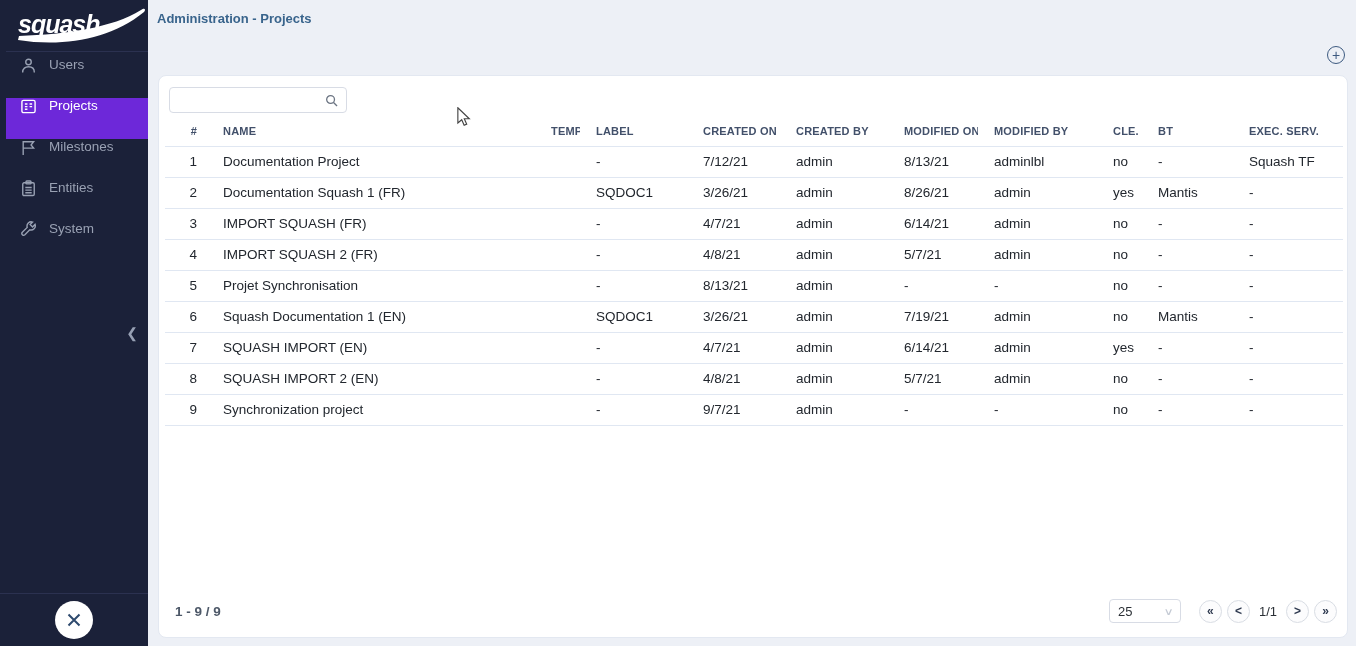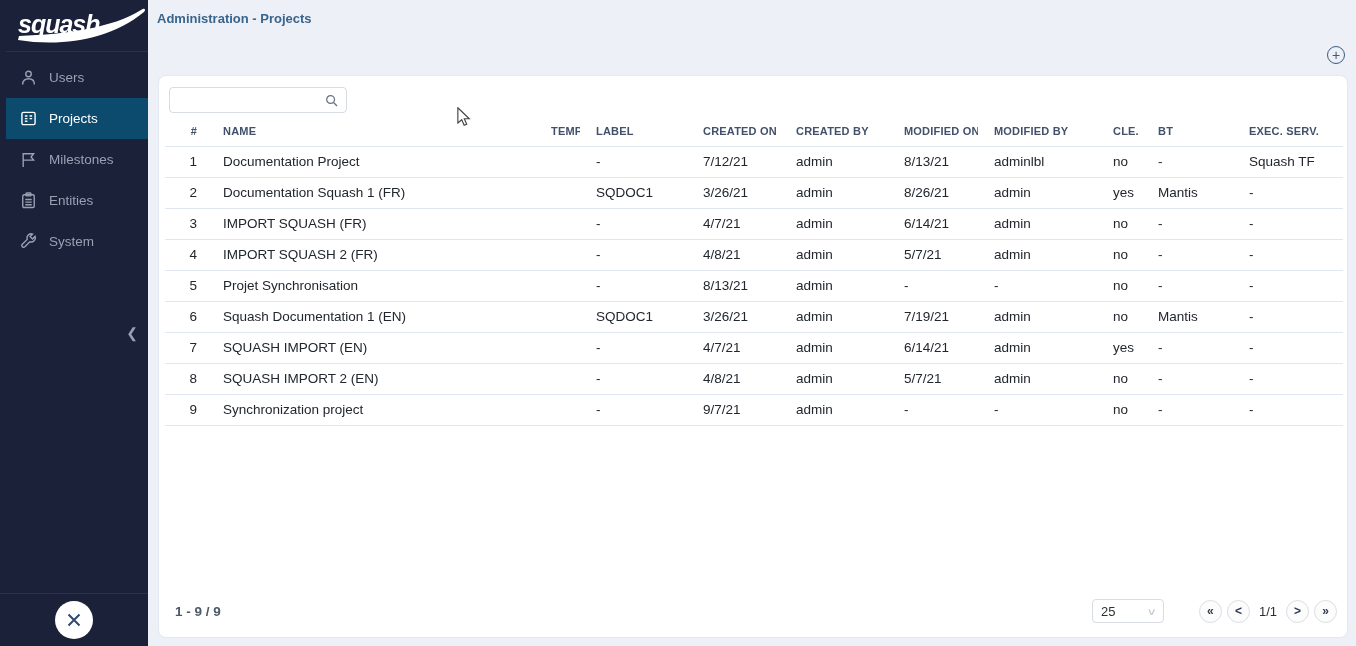--- a/index.html
+++ b/index.html
@@ -7,23 +7,23 @@
   body {
     width:1356px; height:646px; position:relative; overflow:hidden;
     font-family:"Liberation Sans", sans-serif;
     background:#edf0f6;
   }
 
   
   .sidebar { position:absolute; left:0; top:0; width:148px; height:646px; background:#1b2139;padding-left:6px; }
   .logo-area { height:52px; display:flex; align-items:center; padding-left:6px; border-bottom:1px solid #2b3150; }
   .nav { padding-top:5px; }
-  .nav-item { height:41px; display:flex; align-items:center; gap:12px; padding-left:14px;
+  .nav-item { height:41px; display:flex; align-items:flex-start; gap:12px; padding-left:14px;
               color:#99a1b3; font-size:13.5px; cursor:pointer; }
-  .nav-item.selected { background:#0c4a6e; color:#ffffff; }
+  .nav-item.selected { background:#6d28d9; color:#ffffff; }
   .nav-item svg { width:17px; height:17px; flex:0 0 auto; }
   .nav-label { white-space:nowrap; }
   .collapse-btn { position:absolute; right:6px; top:322px; color:#97a0b4; font-size:14px;
                   line-height:1; cursor:pointer; padding:4px; }
   .sidebar-bottom { position:absolute; bottom:0; left:0; width:148px; height:53px;
                     border-top:1px solid #2b3150; display:flex; align-items:center; justify-content:center; }
   .close-circle { width:38px; height:38px; border-radius:50%; background:#ffffff;
                   display:flex; align-items:center; justify-content:center; cursor:pointer; }
 
   
@@ -53,21 +53,21 @@
   tbody tr:last-child { border-bottom:1px solid #e0e7f2; }
   th.col-num, td.col-num { text-align:right; padding:0 10px 0 0; }
 
   
   .panel-footer { position:absolute; left:16px; right:10px; bottom:8px; height:36px;
                   display:flex; align-items:center; justify-content:space-between; }
   .range-label { font-size:13.5px; color:#4d5868;font-weight:bold; }
   .pager { display:flex; align-items:center; gap:5px; }
   .page-size { width:72px; height:24px; border:1px solid #d8dce5; border-radius:4px;
                display:flex; align-items:center; justify-content:space-between; padding:0 8px;
-               margin-right:30px; font-size:13px; color:#2b3036; cursor:pointer; background:#fff; }
+               margin-right:13px; font-size:13px; color:#2b3036; cursor:pointer; background:#fff; }
   .select-chevron { color:#c4cad4; font-size:10px; transform:scaleX(1.4); }
   .pg-btn { width:23px; height:23px; border-radius:50%; border:1px solid #d9dde4; background:#fcfcfd;
             color:#2f3a50; display:flex; align-items:center; justify-content:center;
             font-size:12px; font-weight:700; cursor:pointer; padding-bottom:1px; }
   .page-indicator { font-size:13px; color:#2b3036; margin:12px 4px; }
 
   
   .cursor { position:absolute; left:456px; top:107px; pointer-events:none; }
 </style>
 </head>

